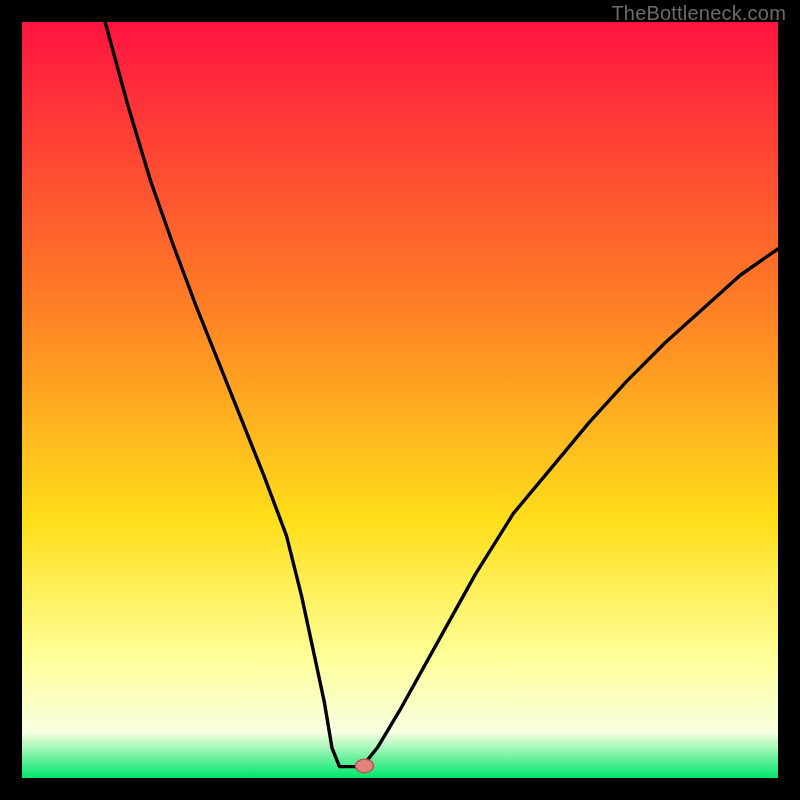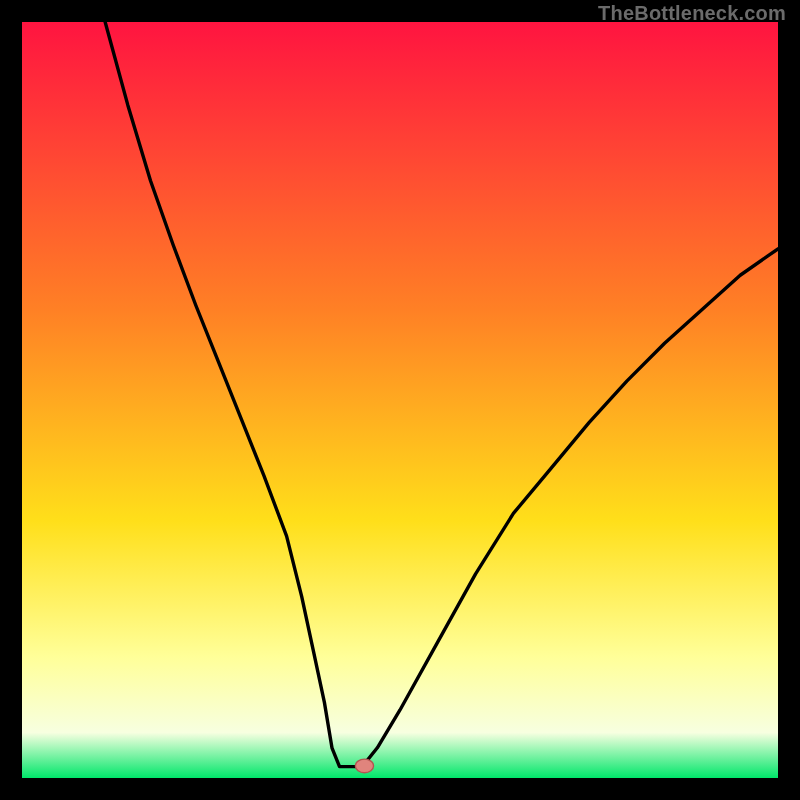--- a/index.html
+++ b/index.html
@@ -17,21 +17,21 @@
     height: 800px;
     background: #000;
   }
   .watermark {
     position: absolute;
     top: 2px;
     right: 14px;
     color: #6b6b6b;
     font-size: 20px;
     letter-spacing: 0.2px;
-    font-weight: 700;
+    font-weight: 400;
     user-select: none;
   }
   .plot-wrap {
     position: absolute;
     left: 22px;
     top: 22px;
     width: 756px;
     height: 756px;
     
   }

